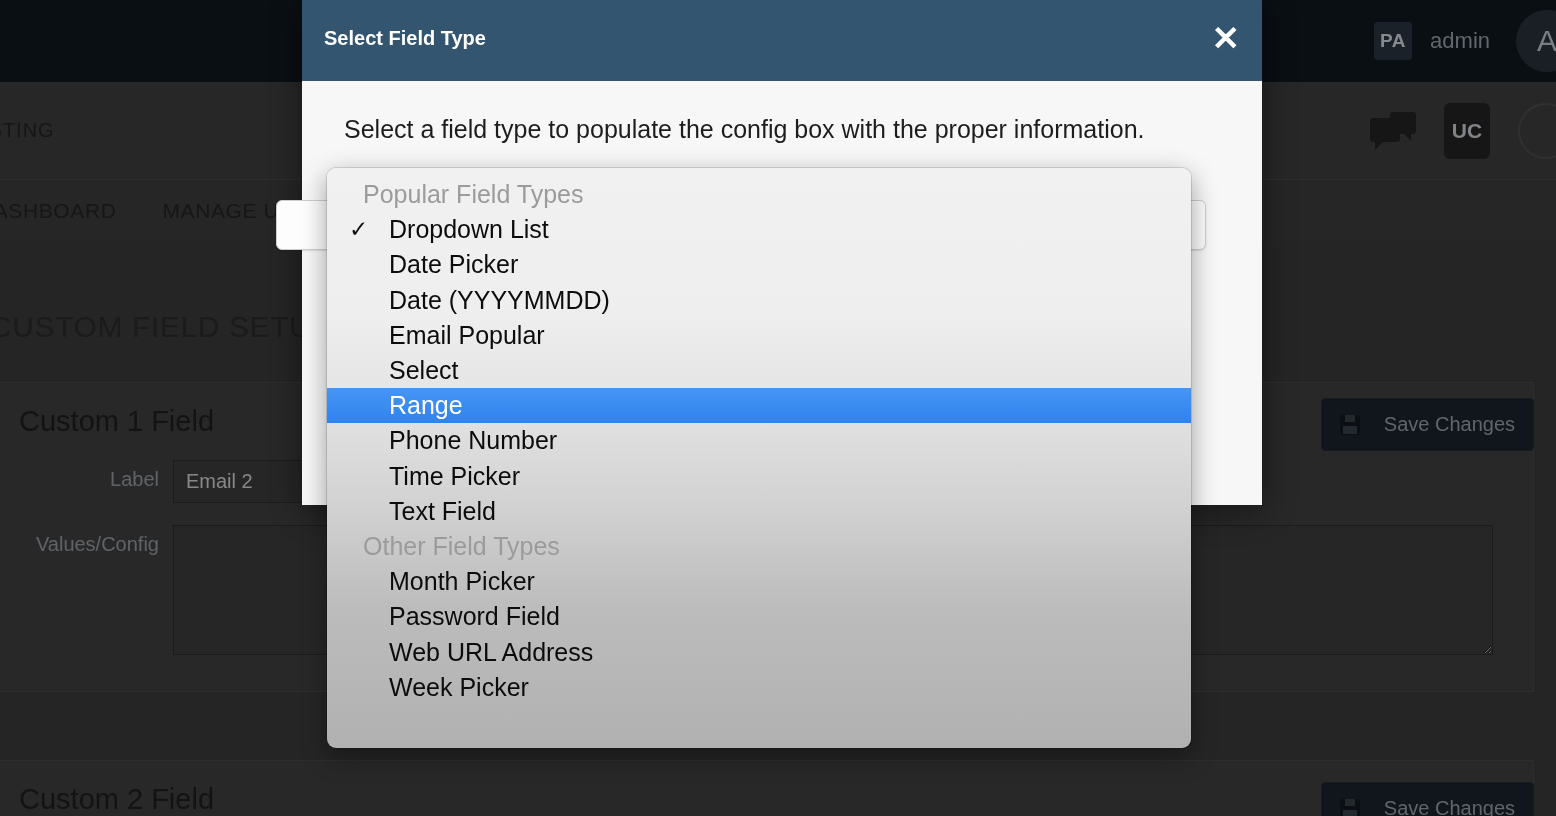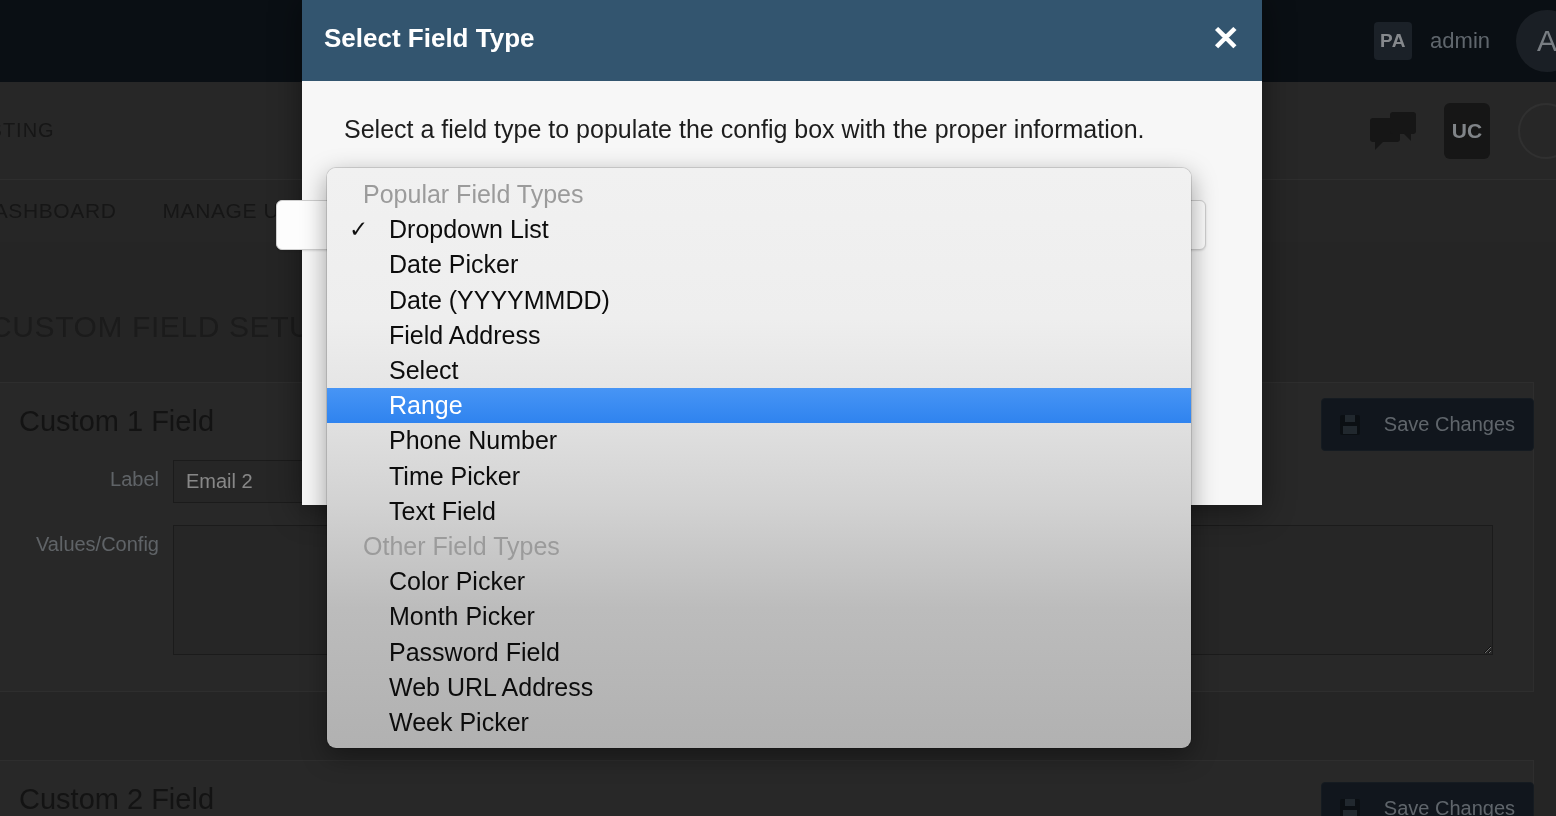--- a/index.html
+++ b/index.html
@@ -239,21 +239,21 @@
   }
   .modal-header {
     background: #33556f;
     height: 86px;
     display: flex;
     align-items: center;
     padding: 0 22px 0 22px;
   }
   .modal-title {
     color: #ffffff;
-    font-size: 26px;
+    font-size: 20px;
     font-weight: bold;
   }
   .modal-close {
     margin-left: auto;
     color: #ffffff;
     font-size: 34px;
     font-weight: bold;
     line-height: 1;
     cursor: pointer;
   }
@@ -416,21 +416,21 @@
       <div class="opt">
         <span class="tick"></span>
         <span class="olabel">Date Picker</span>
       </div>
       <div class="opt">
         <span class="tick"></span>
         <span class="olabel">Date (YYYYMMDD)</span>
       </div>
       <div class="opt">
         <span class="tick"></span>
-        <span class="olabel">Field Address</span>
+        <span class="olabel">Email Popular</span>
       </div>
       <div class="opt">
         <span class="tick"></span>
         <span class="olabel">Select</span>
       </div>
       <div class="opt selected">
         <span class="tick"></span>
         <span class="olabel">Range</span>
       </div>
       <div class="opt">
@@ -443,24 +443,20 @@
       </div>
       <div class="opt">
         <span class="tick"></span>
         <span class="olabel">Text Field</span>
       </div>
       <div class="opt group">
         <span class="olabel">Other Field Types</span>
       </div>
       <div class="opt">
         <span class="tick"></span>
-        <span class="olabel">Color Picker</span>
-      </div>
-      <div class="opt">
-        <span class="tick"></span>
         <span class="olabel">Month Picker</span>
       </div>
       <div class="opt">
         <span class="tick"></span>
         <span class="olabel">Password Field</span>
       </div>
       <div class="opt">
         <span class="tick"></span>
         <span class="olabel">Web URL Address</span>
       </div>

